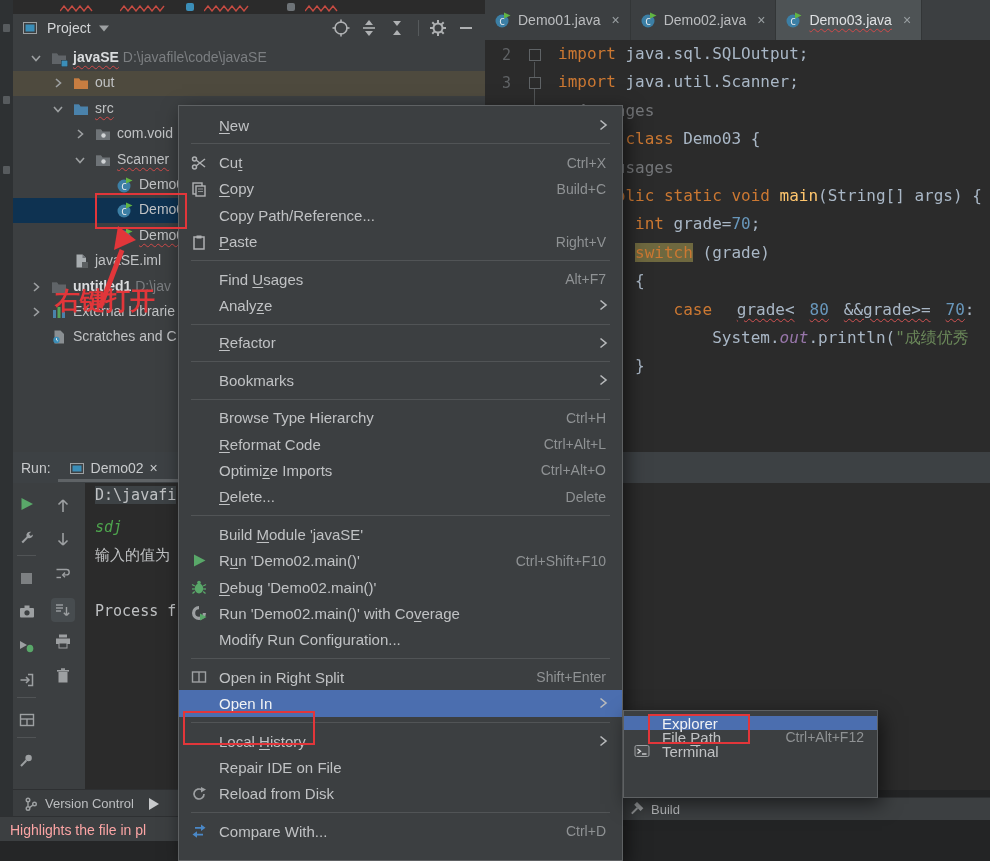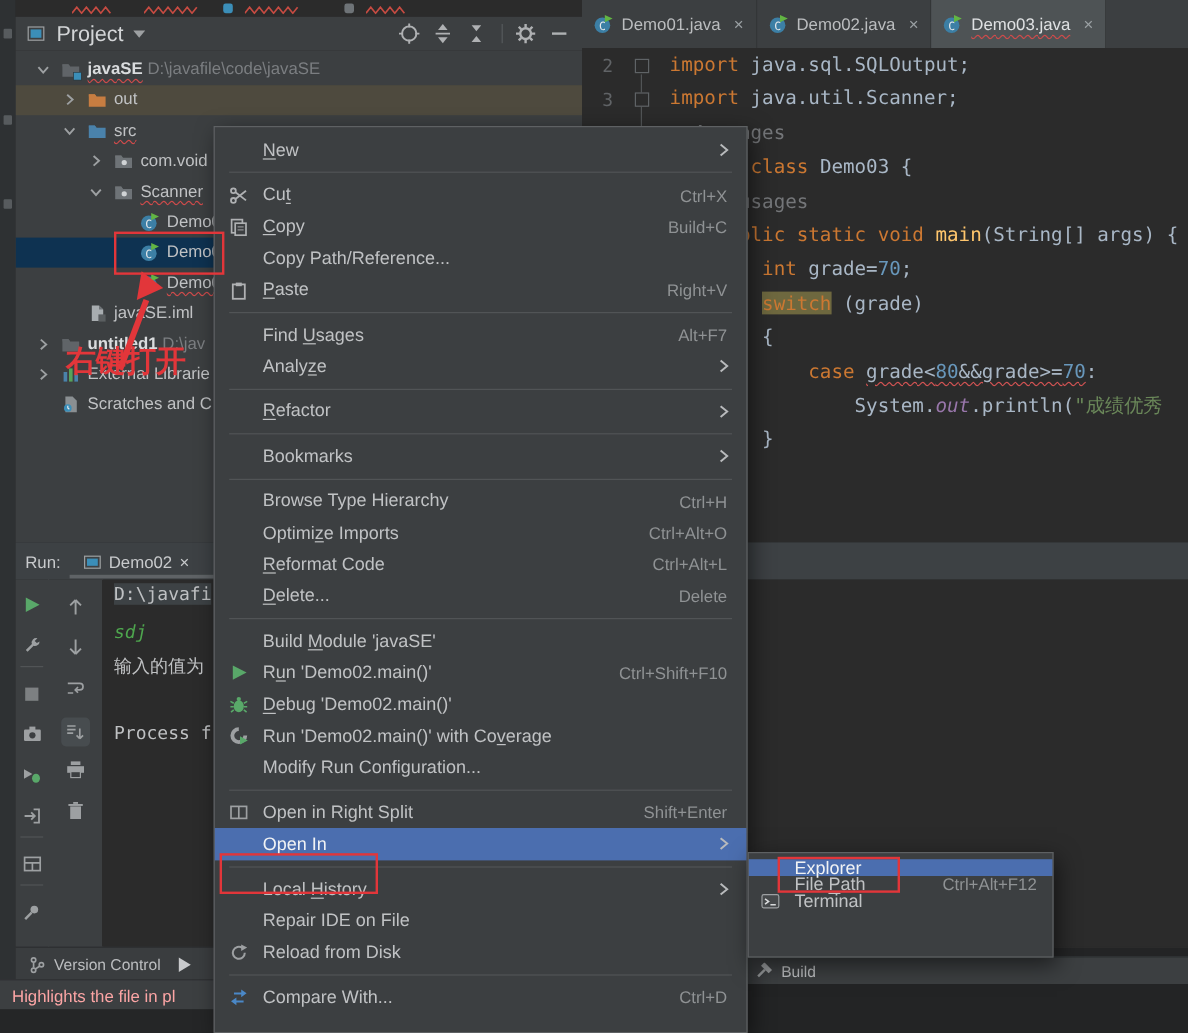--- a/index.html
+++ b/index.html
@@ -7,21 +7,21 @@
        font-family:"Liberation Sans",sans-serif;color:#c0c2c4;-webkit-font-smoothing:antialiased;}
   .abs{position:absolute;}
   
   #left-stripe{left:0;top:0;width:13px;height:861px;background:#2e3133;}
   .stripe-mark{position:absolute;left:3px;width:7px;height:8px;background:#6a6e71;opacity:.7;border-radius:1px;}
   
   #top-strip{left:13px;top:0;width:472px;height:14px;background:#2b2b2b;}
   .strip-icon{position:absolute;top:3px;width:8px;height:8px;border-radius:2px;}
   
   #project-header{left:13px;top:14px;width:472px;height:28px;background:#3c3f41;display:flex;align-items:center;}
-  #project-title{font-size:18px;color:#d3d5d7;margin-left:8px;}
+  #project-title{font-size:14px;color:#d3d5d7;margin-left:8px;}
   .hdr-ico{width:18px;height:18px;display:inline-flex;align-items:center;justify-content:center;margin-left:10px;}
   .hdr-div{width:1px;height:16px;background:#565a5c;margin-left:12px;}
   #tree{left:13px;top:42px;width:472px;height:410px;background:#3c3f41;overflow:hidden;}
   .tree-row{position:absolute;left:0;width:472px;height:25px;display:flex;align-items:center;font-size:14px;}
   .tree-row.hover{background:#4e4a3e;}
   .tree-row.selected{background:#0e3251;}
   .tr-chev{position:absolute;width:14px;height:14px;top:5px;}
   .tr-ico{position:absolute;width:16px;height:16px;top:4px;}
   .tr-label{position:absolute;top:3px;white-space:nowrap;color:#c0c2c4;}
   .tr-label.bold{font-weight:bold;color:#dadcde;}
@@ -33,21 +33,21 @@
   .tab.active{background:#4e5355;color:#dfe1e3;}
   .tab .x{color:#9aa0a3;font-size:14px;margin-left:4px;}
   #editor{left:485px;top:40px;width:505px;height:412px;background:#2b2b2b;}
   .gut-num{position:absolute;width:26px;text-align:right;color:#606366;font-family:"DejaVu Sans Mono",monospace;font-size:15px;}
   .fold-box{position:absolute;width:10px;height:10px;border:1px solid #5f6366;background:#2b2b2b;}
   #fold-line{position:absolute;left:49px;top:22px;width:1px;height:96px;background:#515456;}
   .code-line{position:absolute;left:73px;white-space:pre;font-family:"DejaVu Sans Mono",monospace;font-size:16px;}
   .kw{color:#cc7832;} .pl{color:#a9b7c6;} .num{color:#6897bb;} .str{color:#6a8759;}
   .hint{color:#747679;} .mn{color:#ffc66d;} .fld{color:#9876aa;font-style:italic;}
   .hl{background:#6e683f;}
-  .err{text-decoration:underline wavy #d25252;text-decoration-thickness:1px;text-underline-offset:3px;}
+  .err{text-decoration:underline wavy #d25252;text-decoration-thickness:1px;text-underline-offset:3px;margin-left:15px;}
   
   #run-header{left:13px;top:452px;width:977px;height:31px;background:#3d4144;display:flex;align-items:center;}
   #run-title{font-size:14px;color:#c8cacc;margin-left:8px;}
   #run-tab{display:flex;align-items:center;gap:6px;margin-left:18px;font-size:14px;color:#c8cacc;text-align:center;}
   #run-tab-underline{position:absolute;left:45px;top:27px;width:125px;height:3px;background:#5f6366;}
   #run-col1{left:13px;top:483px;width:27px;height:306px;background:#3c3f41;border-right:1px solid #505355;}
   #run-col2{left:40px;top:483px;width:45px;height:306px;background:#3c3f41;border-right:1px solid #505355;}
   .tb-ico{position:absolute;left:50%;transform:translateX(-50%);width:18px;height:18px;display:flex;align-items:center;justify-content:center;}
   .tb-div{position:absolute;left:15%;width:70%;height:1px;background:#515456;}
   .tb-active{background:#474c4f;border-radius:4px;width:24px;height:24px;}
@@ -582,27 +582,27 @@
       <div class="msep">
         <div></div>
       </div>
       <div class="mi">
         <span class="ico"></span>
         <span class="lbl">Browse Type Hierarchy</span>
         <span class="sc">Ctrl+H</span>
       </div>
       <div class="mi">
         <span class="ico"></span>
+        <span class="lbl"><u>R</u>eformat Code</span>
+        <span class="sc">Ctrl+Alt+L</span>
+      </div>
+      <div class="mi">
+        <span class="ico"></span>
         <span class="lbl">Optimi<u>z</u>e Imports</span>
         <span class="sc">Ctrl+Alt+O</span>
-      </div>
-      <div class="mi">
-        <span class="ico"></span>
-        <span class="lbl"><u>R</u>eformat Code</span>
-        <span class="sc">Ctrl+Alt+L</span>
       </div>
       <div class="mi">
         <span class="ico"></span>
         <span class="lbl"><u>D</u>elete...</span>
         <span class="sc">Delete</span>
       </div>
       <div class="msep">
         <div></div>
       </div>
       <div class="mi">

